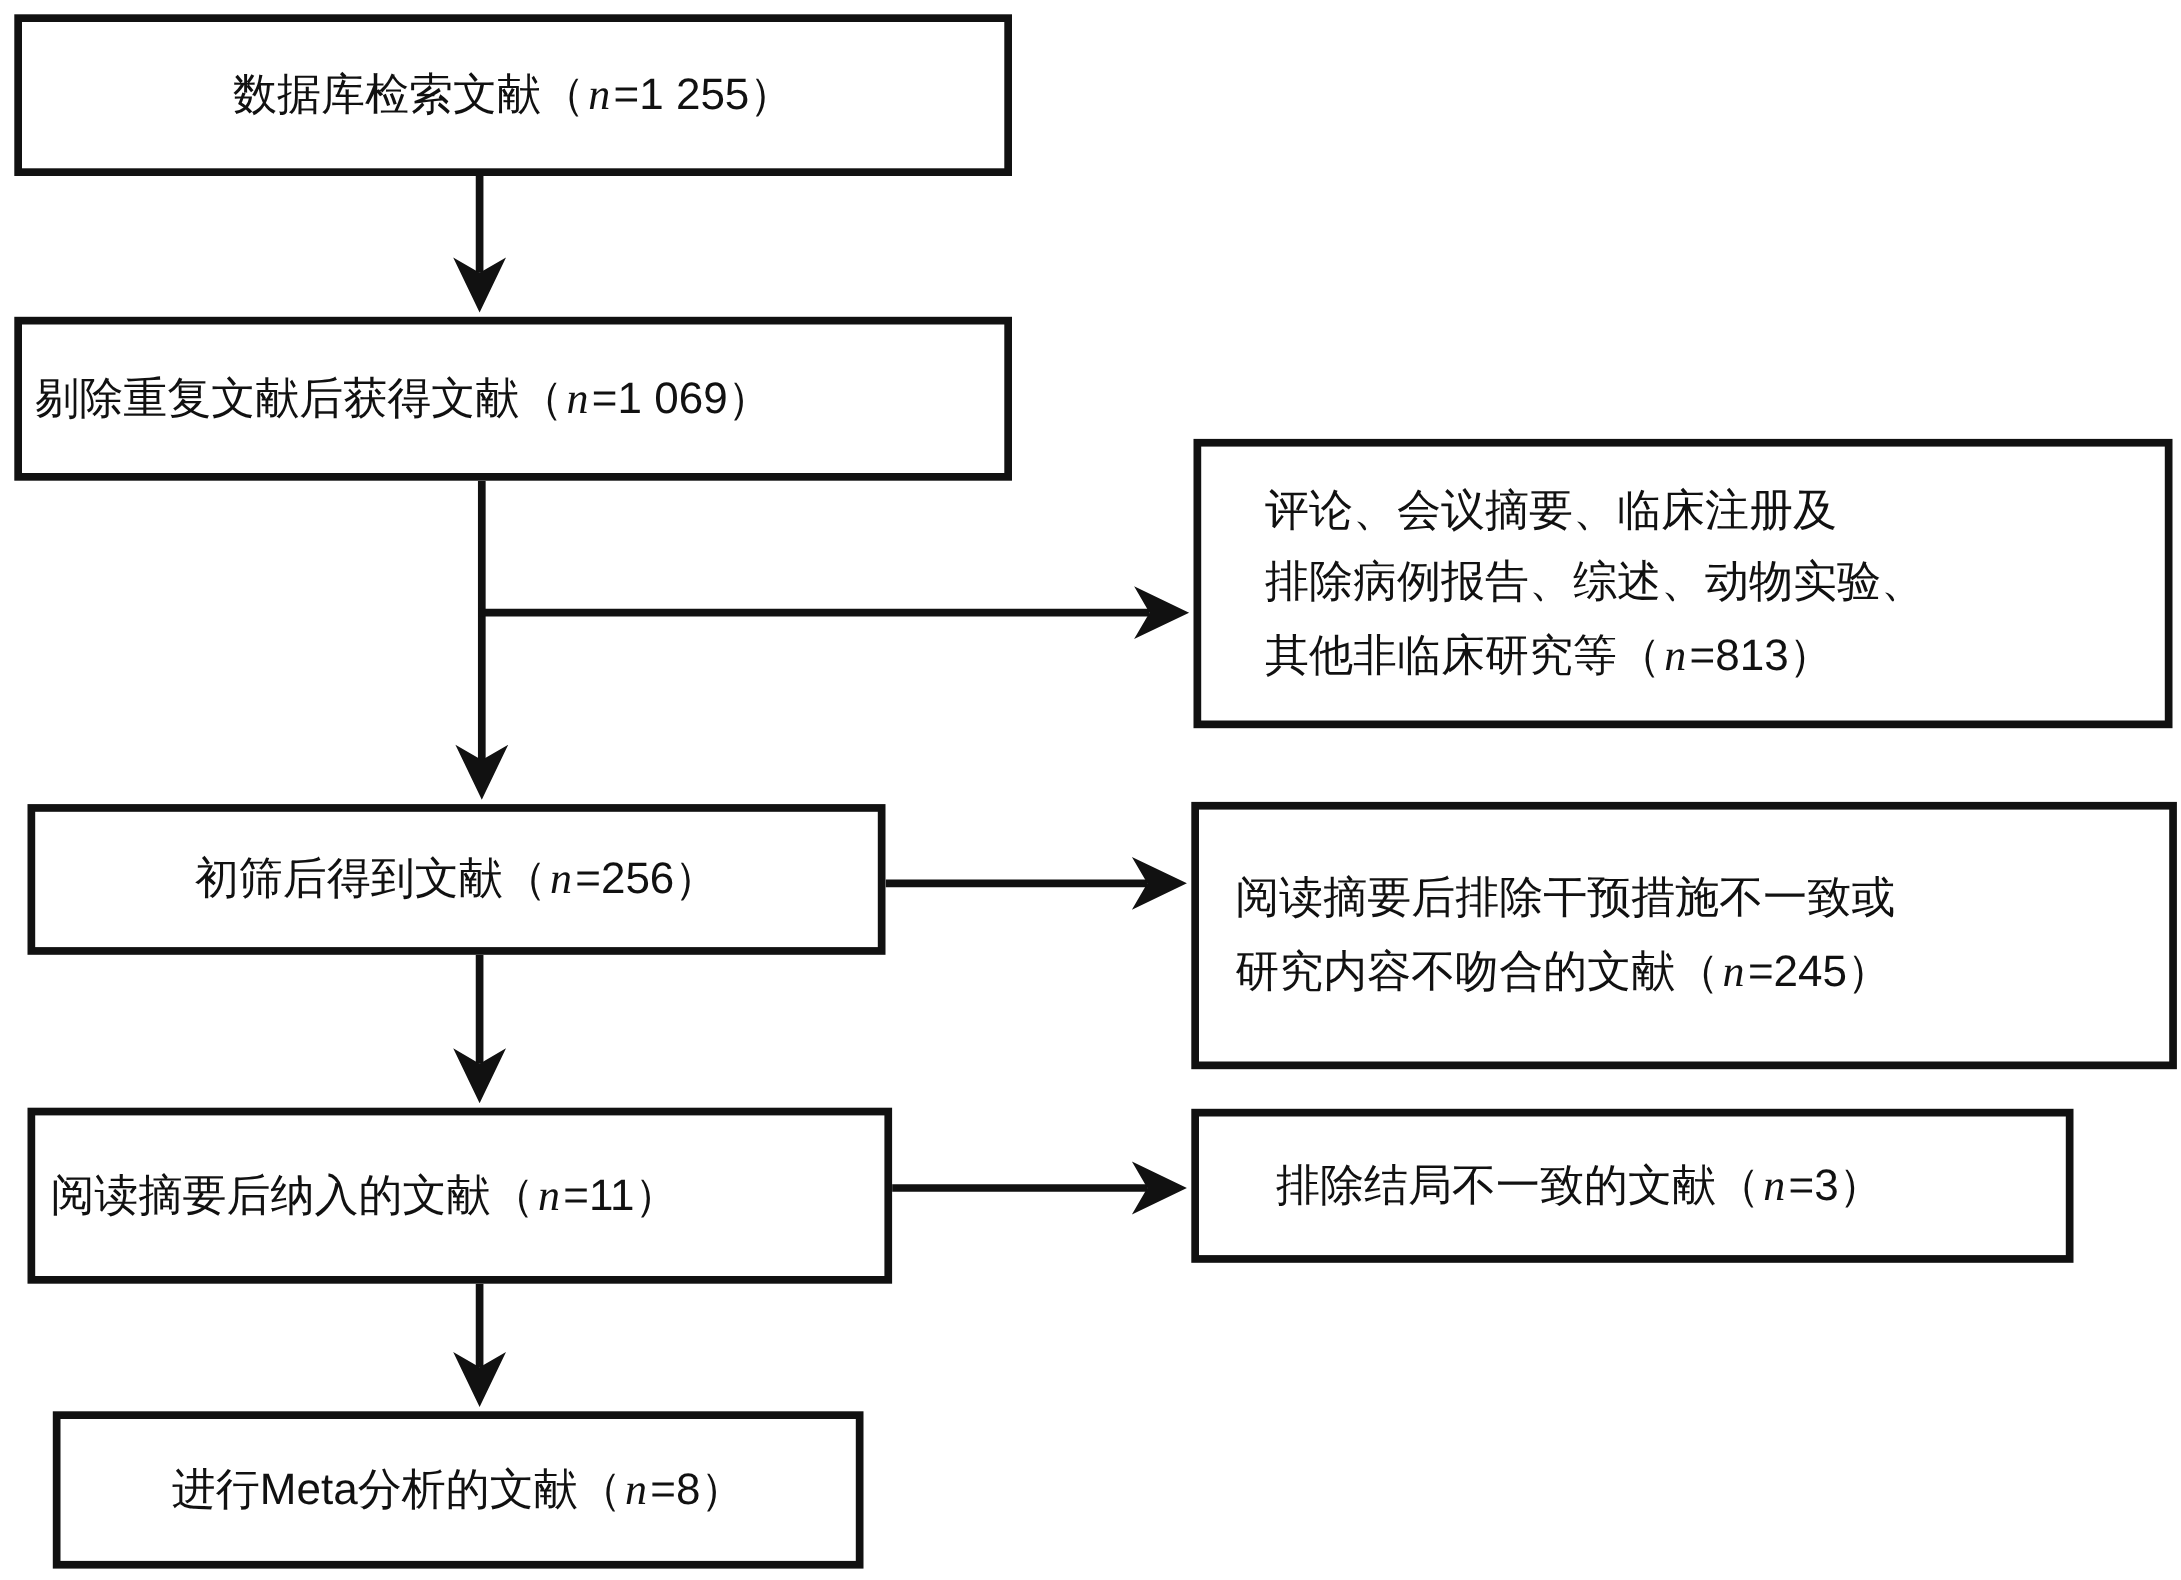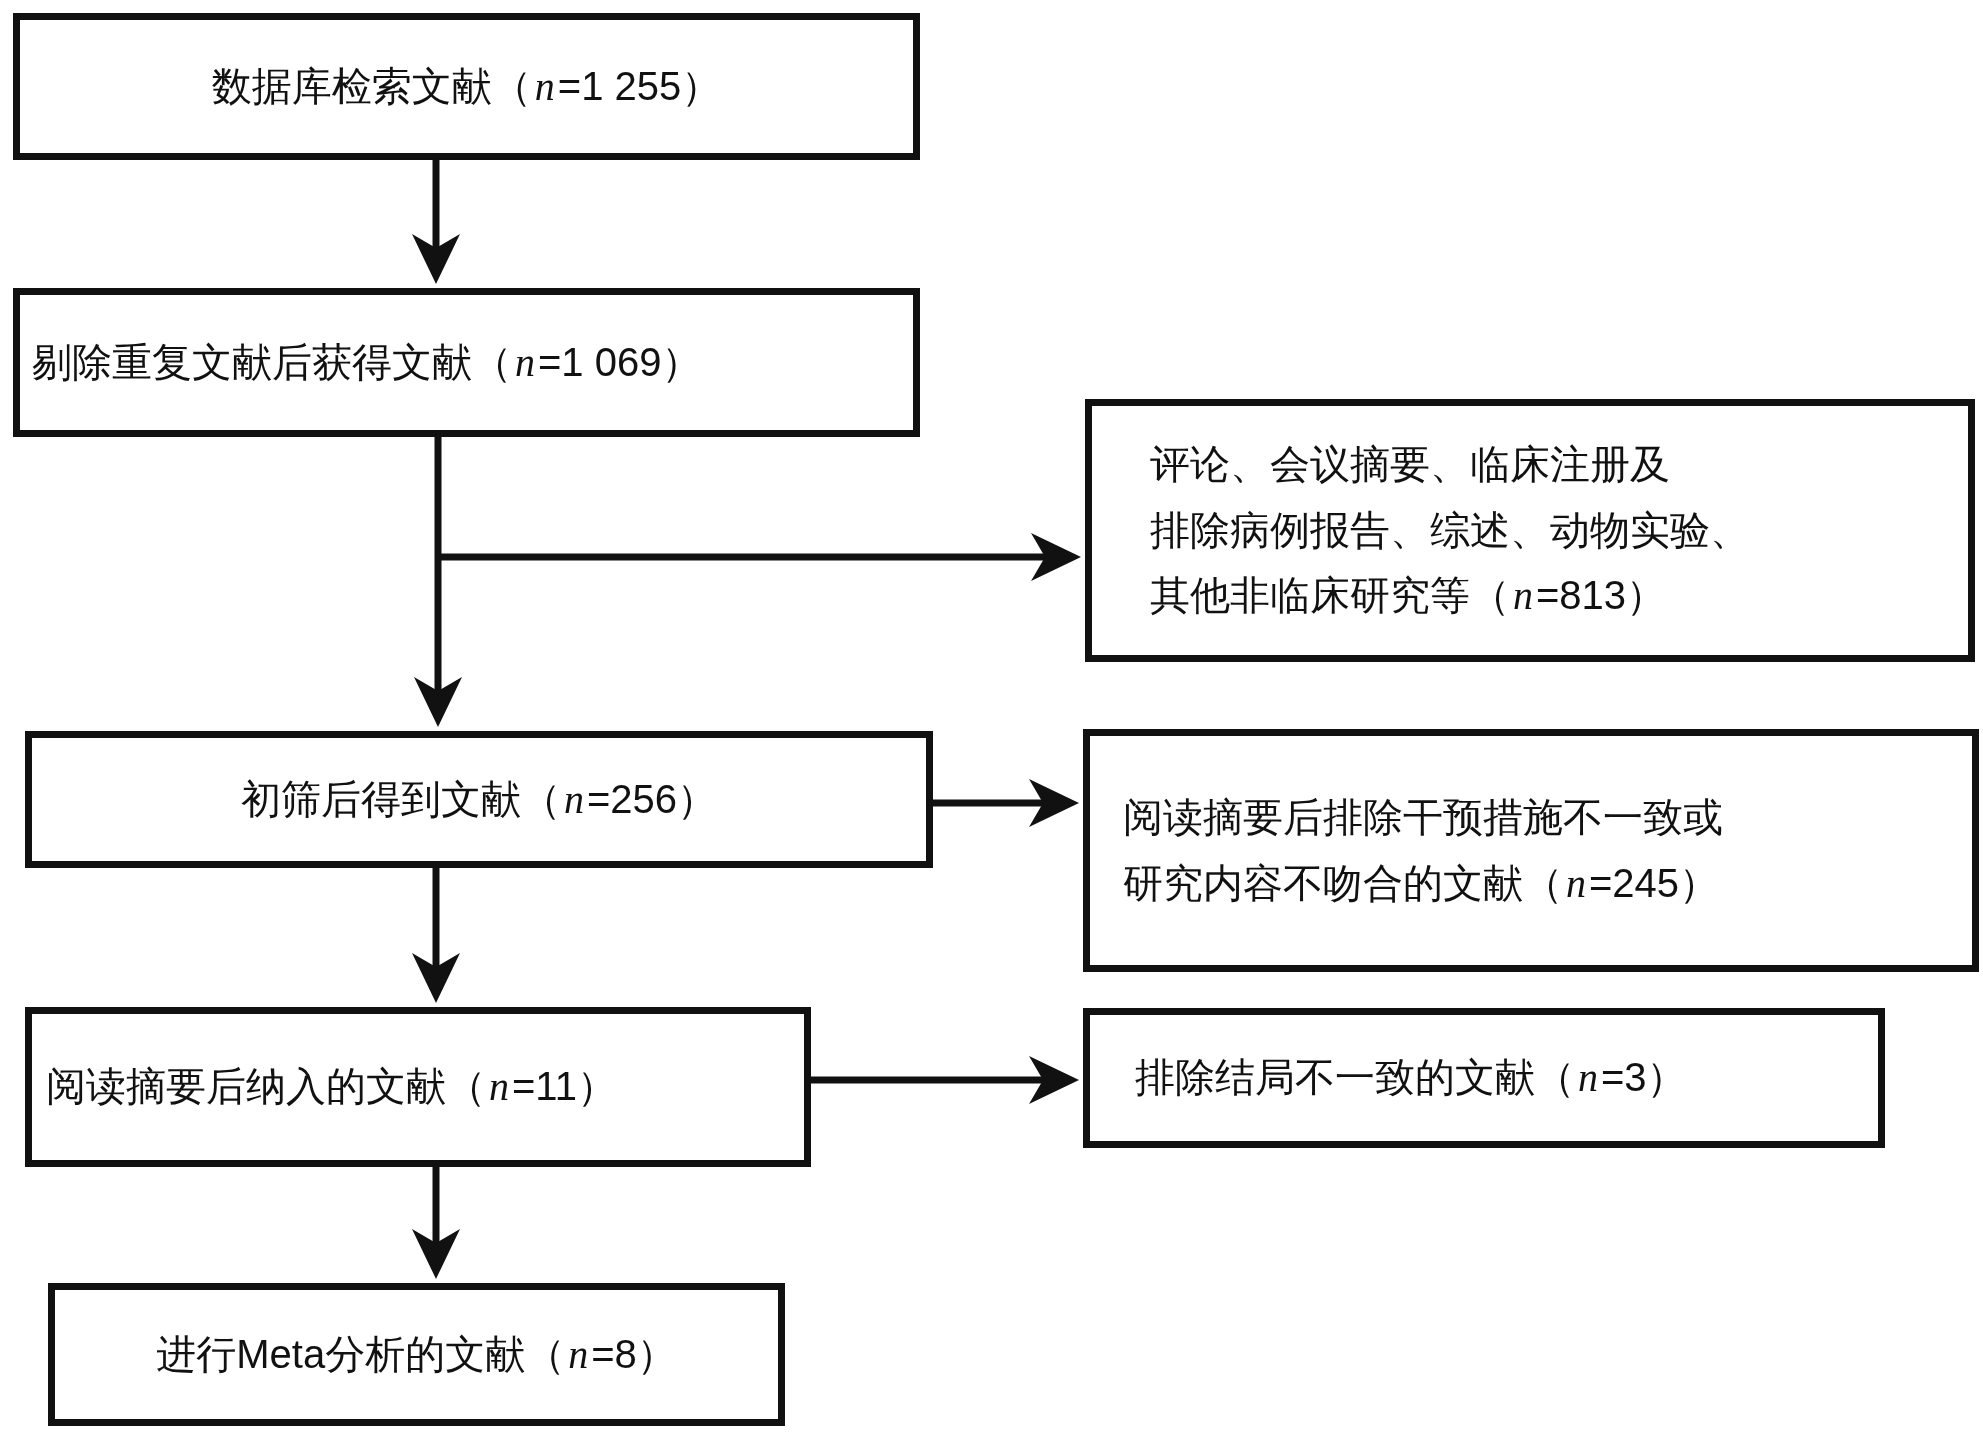--- a/index.html
+++ b/index.html
@@ -36,26 +36,26 @@
     left: 0; top: 0;
     width: 1983px;
     height: 1436px;
   }
   .connectors line { stroke: #111111; stroke-width: 7; }
   .connectors polygon { fill: #111111; stroke: none; }
 
   
   #box1 { left: 13px;   top: 13px;   width: 907px; height: 147px; }
   #box2 { left: 13px;   top: 288px;  width: 907px; height: 149px; padding-left: 12px; }
-  #box3 { left: 25px;   top: 731px;  width: 908px; height: 137px; }
+  #box3 { left: 25px;   top: 731px;  width: 780px; height: 137px; }
   #box4 { left: 25px;   top: 1007px; width: 786px; height: 160px; padding-left: 14px; }
   #box5 { left: 48px;   top: 1283px; width: 737px; height: 143px; }
   #r1   { left: 1085px; top: 399px;  width: 890px; height: 263px; padding-left: 58px; }
   #r2   { left: 1083px; top: 729px;  width: 896px; height: 243px; padding-left: 33px; }
-  #r3   { left: 1083px; top: 1008px; width: 802px; height: 140px; padding-left: 45px; }
+  #r3   { left: 1083px; top: 1008px; width: 802px; height: 140px; padding-left: 70px; }
 </style>
 </head>
 <body>
 
 <div class="canvas">
 
   <svg class="connectors" viewBox="0 0 1983 1436" xmlns="http://www.w3.org/2000/svg">
 
     <g>
       <line x1="436" y1="160" x2="436" y2="248"></line>

